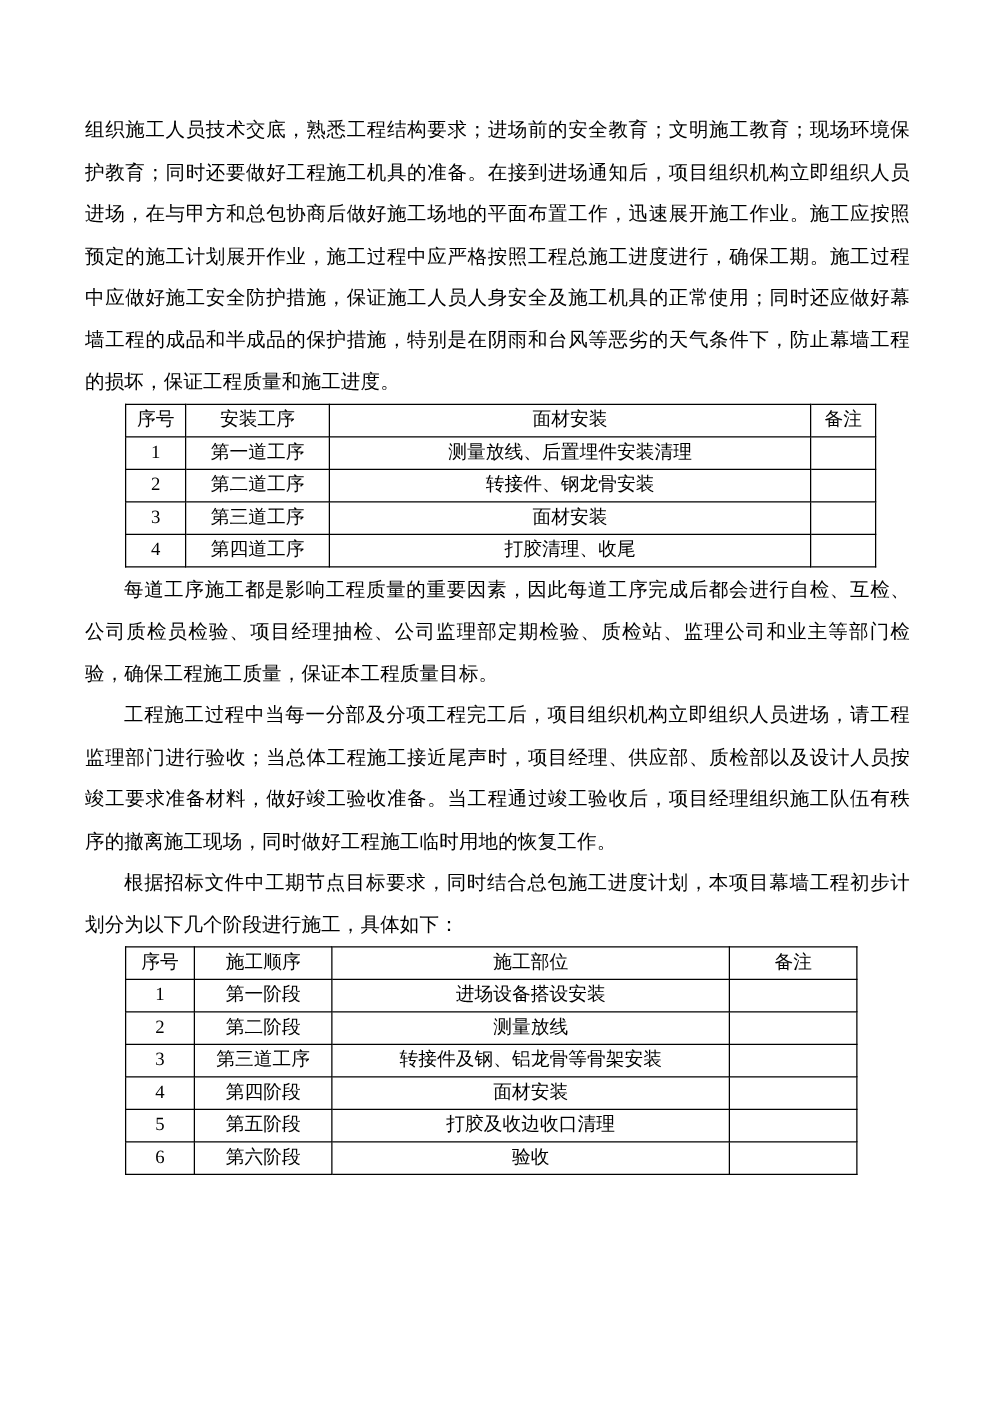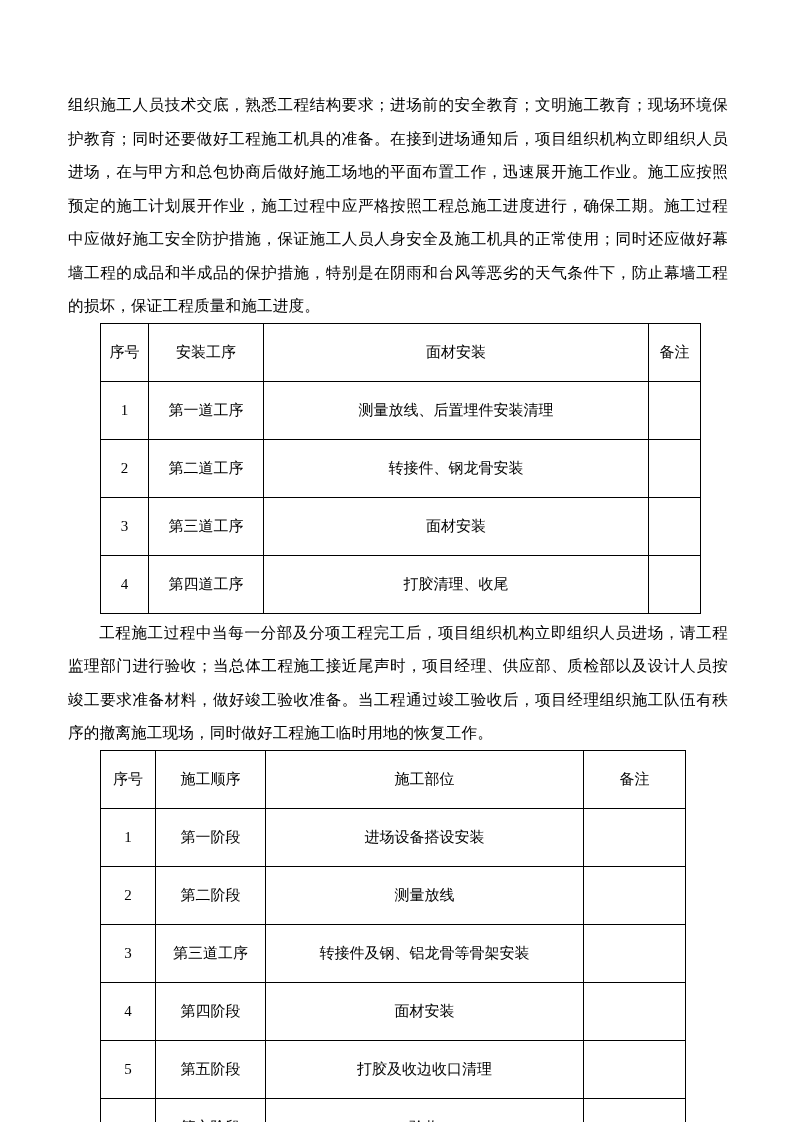--- a/index.html
+++ b/index.html
@@ -46,21 +46,21 @@
     border-collapse: collapse;
     font-size: 15px;
     line-height: 1.0;
     table-layout: fixed;
   }
   table.doc-table td {
     border: 1px solid #000000;
     text-align: center;
     vertical-align: middle;
     height: 25px;
-    padding: 16px 2px;
+    padding: 0 2px;
     white-space: nowrap;
   }
   
   table.t1 {
     width: 600px;
     margin-left: 32px;
   }
   table.t1 col.c0 { width: 48px; }
   table.t1 col.c1 { width: 115px; }
   table.t1 col.c2 { width: 385px; }
@@ -125,25 +125,27 @@
             <td>第四道工序</td>
             <td>打胶清理、收尾</td>
             <td></td>
           </tr>
         </tbody>
       </table>
     </div>
 
     <div class="spacer-sm"></div>
 
+    <p class="para indent">每道工序施工都是影响工程质量的重要因素，因此每道工序完成后都会进行自检、互检、公司质检员检验、项目经理抽检、公司监理部定期检验、质检站、监理公司和业主等部门检验，确保工程施工质量，保证本工程质量目标。</p>
 
 
     <p class="para indent">工程施工过程中当每一分部及分项工程完工后，项目组织机构立即组织人员进场，请工程监理部门进行验收；当总体工程施工接近尾声时，项目经理、供应部、质检部以及设计人员按竣工要求准备材料，做好竣工验收准备。当工程通过竣工验收后，项目经理组织施工队伍有秩序的撤离施工现场，同时做好工程施工临时用地的恢复工作。</p>
 
 
+    <p class="para indent">根据招标文件中工期节点目标要求，同时结合总包施工进度计划，本项目幕墙工程初步计划分为以下几个阶段进行施工，具体如下：</p>
 
     <div class="tbl-wrap">
       <table class="doc-table t2">
         <colgroup>
             <col class="c0">
             <col class="c1">
             <col class="c2">
             <col class="c3">
           </colgroup>
         <tbody>

